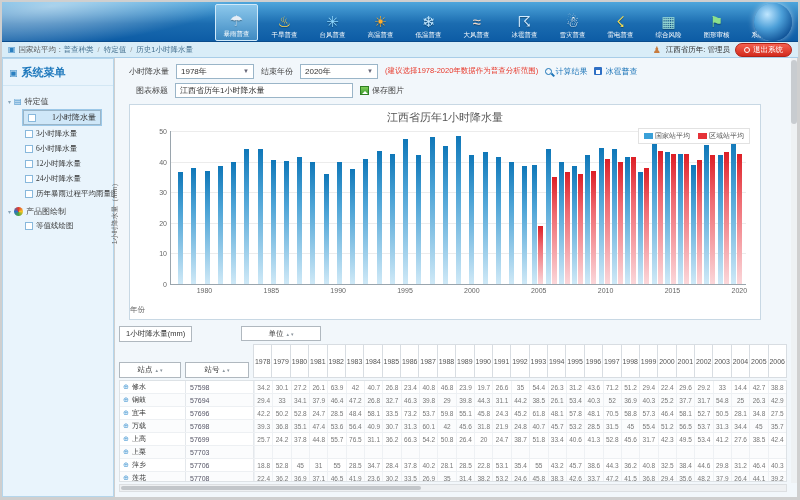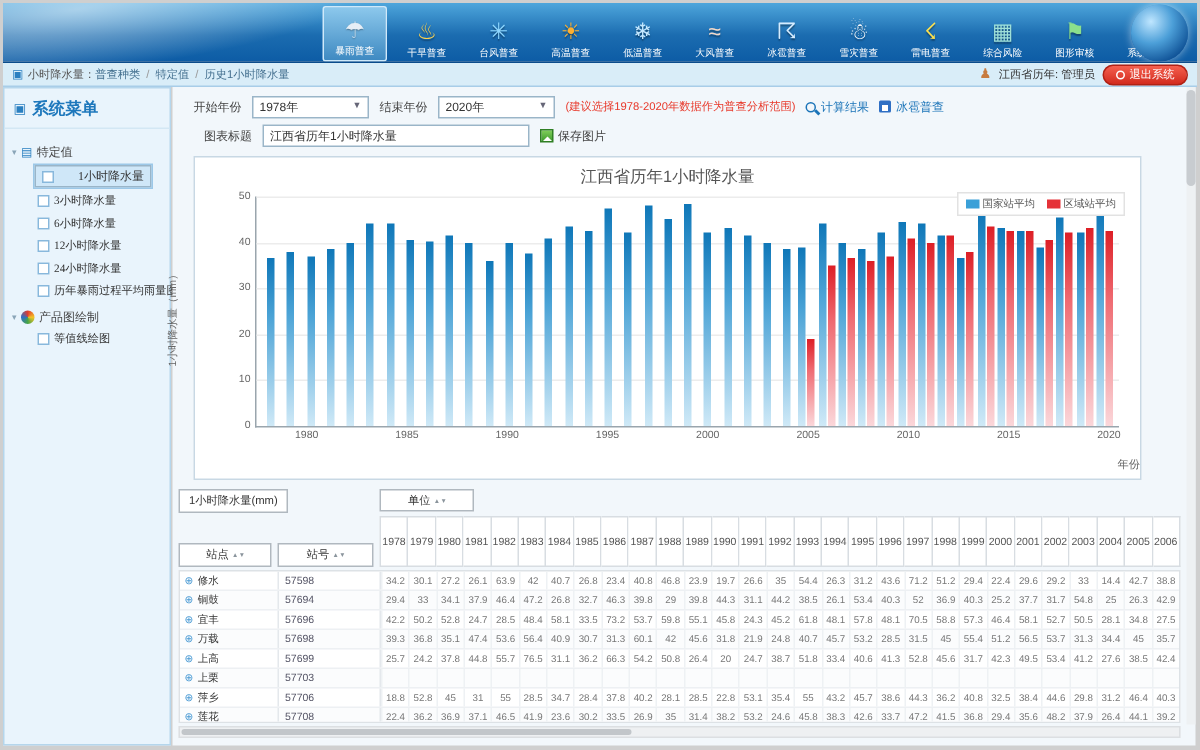--- a/index.html
+++ b/index.html
@@ -71,28 +71,28 @@
   .litem{display:flex;align-items:center;}
   .plot{position:absolute;left:40px;top:26px;right:14px;bottom:34px;border-left:1px solid #9aa5ad;border-bottom:1px solid #9aa5ad;}
   .grid{position:absolute;left:0;right:0;height:1px;background:#ececec;}
   .ytick{position:absolute;left:-28px;width:24px;text-align:right;font-size:7px;color:#666;transform:translateY(-50%);}
   .bars{position:absolute;inset:0;display:flex;align-items:flex-end;padding:0 3px;}
   .bgroup{flex:1;display:flex;align-items:flex-end;justify-content:center;gap:1px;height:100%;}
   .bar{width:5px;}
   .bar.blue{background:linear-gradient(180deg,#0f77b8 0%,#4ba3d6 35%,#cfe9f7 100%);}
   .bar.red{background:linear-gradient(180deg,#dd1f26 0%,#ef6a71 35%,#fbd7da 100%);}
   .xtick{position:absolute;top:100%;margin-top:3px;transform:translateX(-50%);font-size:7px;color:#666;}
-  .xlabel{position:absolute;bottom:4px;left:0;right:0;text-align:right;font-size:7.5px;color:#666;}
+  .xlabel{position:absolute;bottom:4px;left:0;right:0;text-align:left;font-size:7.5px;color:#666;}
   .ylabel{position:absolute;left:-32px;top:50%;width:90px;text-align:center;transform:translate(-28px,-50%) rotate(-90deg);font-size:7px;color:#666;}
 
   
   .tablearea{position:absolute;left:4px;top:268px;right:10px;height:168px;}
   .box{border:1px solid #b0b8bf;background:#fff;font-size:7.5px;color:#333;display:flex;align-items:center;justify-content:center;gap:3px;}
   .tbox{position:absolute;left:0;top:0;padding:2px 6px;}
-  .ubox{position:absolute;left:134px;top:0;width:63px;height:15px;}
+  .ubox{position:absolute;left:122px;top:0;width:80px;height:15px;}
   .sthdr{position:absolute;left:0;top:36px;width:62px;height:16px;}
   .cdhdr{position:absolute;left:66px;top:36px;width:64px;height:16px;}
   .carets{display:flex;gap:2px;font-size:5px;color:#8a949c;}
   .yhdrs{position:absolute;left:134px;top:18px;right:0;height:34px;display:flex;}
   .ycell{flex:1;border:1px solid #d8dde2;border-left:none;background:#fff;display:flex;align-items:center;justify-content:center;font-size:7px;color:#555;}
   .ycell:first-child{border-left:1px solid #d8dde2;}
   .trows{position:absolute;left:0;top:54px;right:0;height:102px;overflow:hidden;background:#fff;border:1px solid #dde2e6;}
   .trow{height:13px;display:flex;border-bottom:1px solid #edf0f3;}
   .trow.alt{background:#fbfcfd;}
   .tc{display:flex;align-items:center;font-size:7px;color:#333;}
@@ -158,21 +158,21 @@
       <div class="tool">
         <span class="tglyph" style="color: rgb(221, 226, 232);">⚙</span>
         <span class="tlabel">系统设置</span>
       </div>
     </div>
   <div class="globe"></div>
 </div>
 
 <div class="crumbbar">
   <span class="mon">▣</span>
-  <span>小时降水量：</span>
+  <span>国家站平均：</span>
   <span class="crumbs">
       <span class="crumb">普查种类</span>
       <span class="bsep">/</span>
       <span class="crumb">特定值</span>
       <span class="bsep">/</span>
       <span class="crumb">历史1小时降水量</span>
     </span>
   <span class="userbox">
     <span class="uicon">♟</span>
     <span class="ulabel">江西省历年: 管理员</span>
@@ -226,21 +226,21 @@
       <div class="titem">
         <span class="cb"></span>
         <span class="ilab">等值线绘图</span>
       </div>
     </div>
 </div>
 
 <div class="main">
 
   <div class="ctrlrow r1">
-    <span>开始年份</span>
+    <span>小时降水量</span>
     <span class="sel">
       <span>1978年</span>
       <span class="caret">▼</span>
     </span>
     <span>结束年份</span>
     <span class="sel">
       <span>2020年</span>
       <span class="caret">▼</span>
     </span>
     <span class="hint">(建议选择1978-2020年数据作为普查分析范围)</span>

